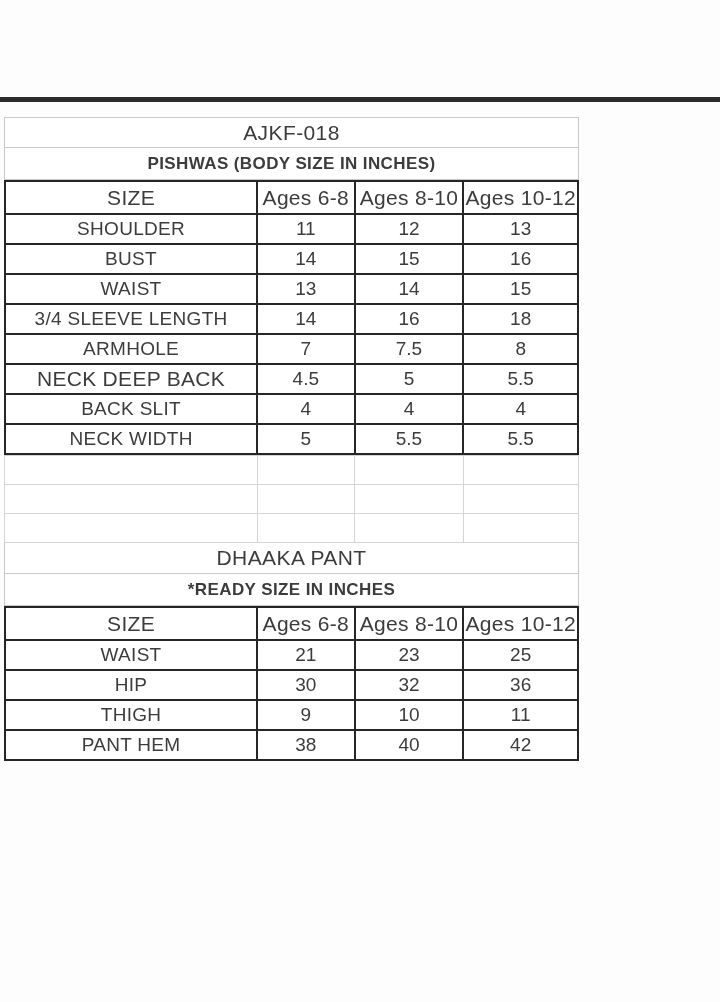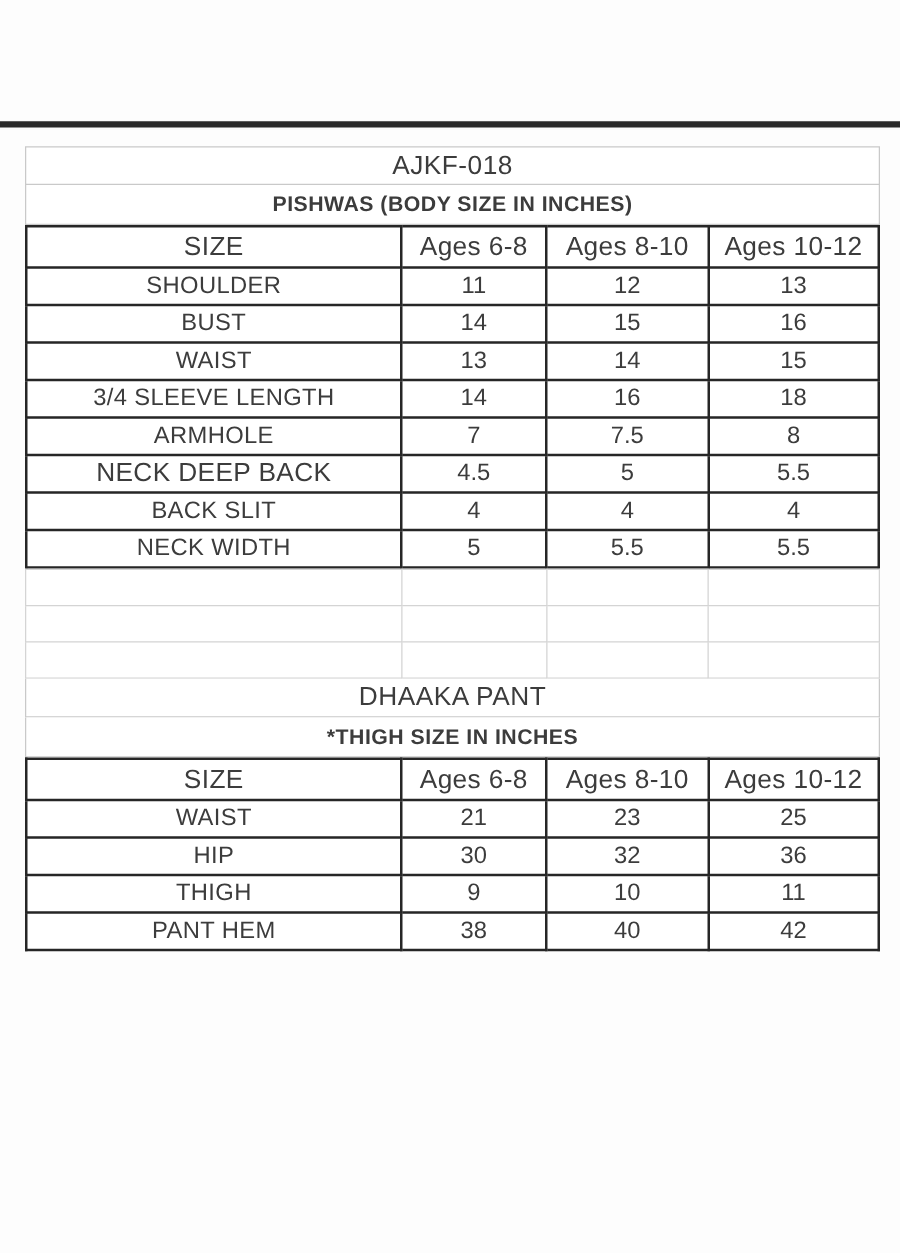--- a/index.html
+++ b/index.html
@@ -19,22 +19,22 @@
     color:var(--text);
     position:relative;
     overflow:hidden;
   }
   .top-bar{
     position:absolute;top:97px;left:0;
     width:720px;height:5px;
     background:var(--top-bar);
   }
   .sheet{
-    position:absolute;top:117px;left:20px;
-    width:684px;
+    position:absolute;top:117px;left:4px;
+    width:575px;
   }
   .title-row{
     border:1px solid var(--light-border);
     border-top:none;
     height:31px;
     display:flex;align-items:center;justify-content:center;
     letter-spacing:0.4px;
     background:#fff;
   }
   .title-row.first{border-top:1px solid var(--light-border);}
@@ -183,21 +183,21 @@
           <td></td>
           <td></td>
           <td></td>
           <td></td>
         </tr>
       </tbody>
   </table>
 
   <div class="title-row big">DHAAKA PANT</div>
 
-  <div class="title-row small">*THIGH SIZE IN INCHES</div>
+  <div class="title-row small">*READY SIZE IN INCHES</div>
 
   <table class="data-table">
     <colgroup>
         <col class="c0">
         <col class="c1">
         <col class="c2">
         <col class="c3">
       </colgroup>
     <thead>
       <tr>

